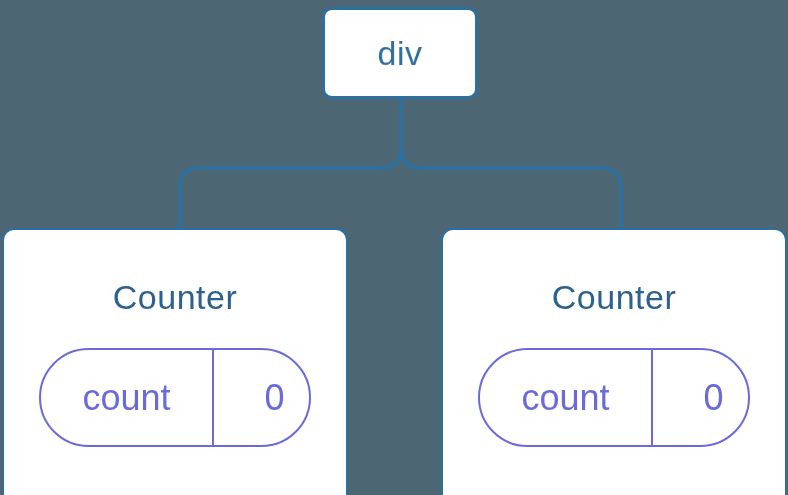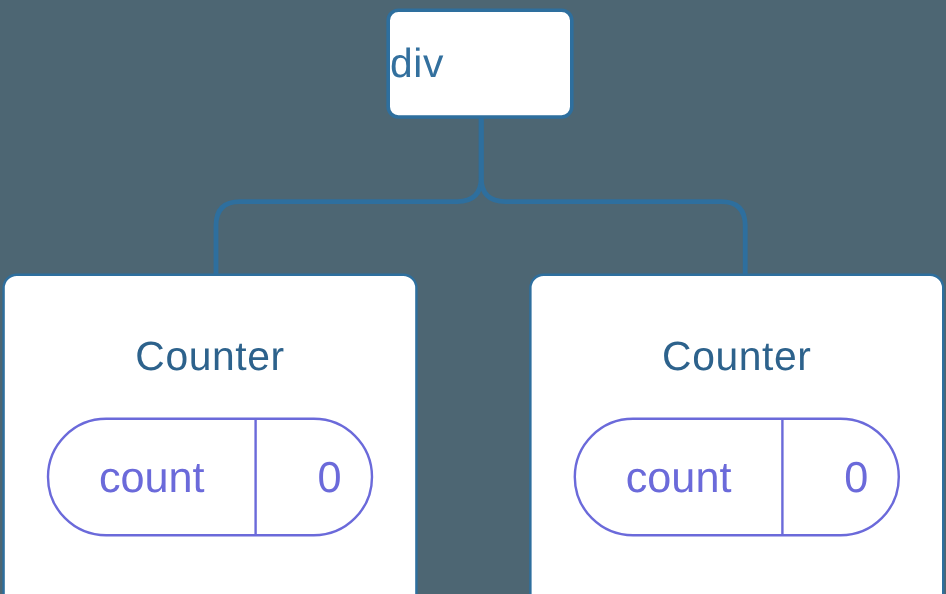--- a/index.html
+++ b/index.html
@@ -31,21 +31,21 @@
     stroke-width: 4;
     stroke-linecap: butt;
   }
   .node {
     position: absolute;
     background: var(--box-background);
     border: 3px solid var(--tree-blue);
     border-radius: 10px;
     display: flex;
     align-items: center;
-    justify-content: flex-start;
+    justify-content: center;
   }
   .root-node {
     left: 322px; top: 7px;
     width: 156px; height: 92px;
   }
   .root-label {
     color: var(--host-label);
     font-size: 34px;
     font-weight: 500;
     letter-spacing: 0.5px;

